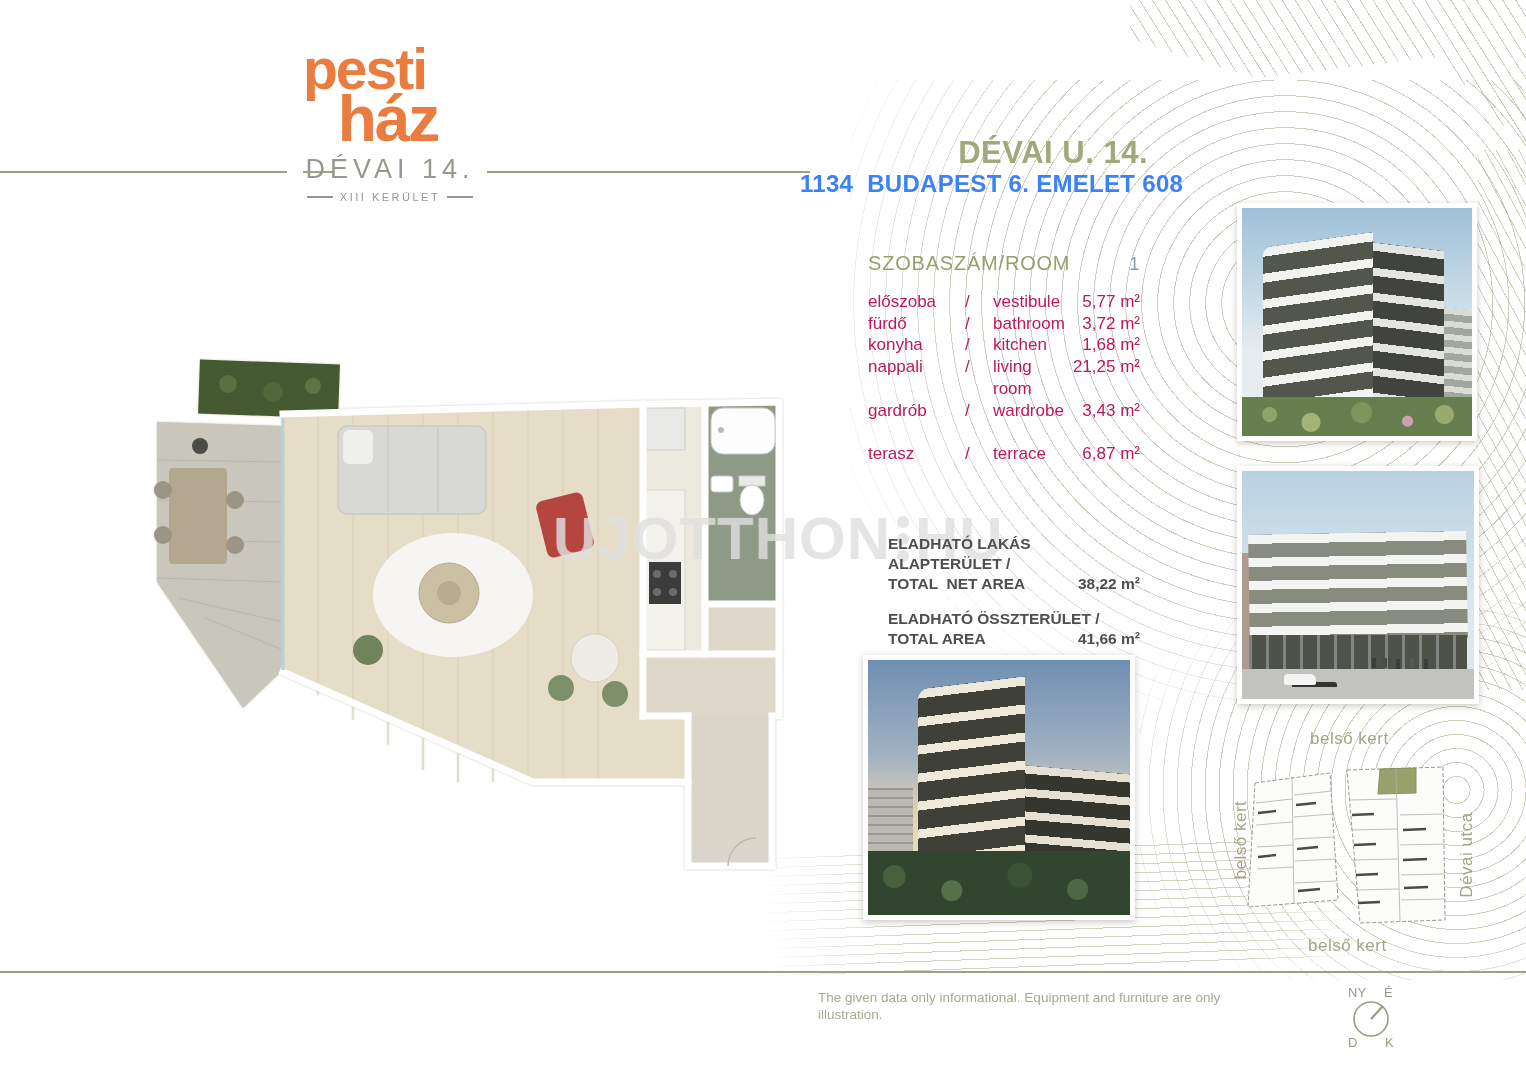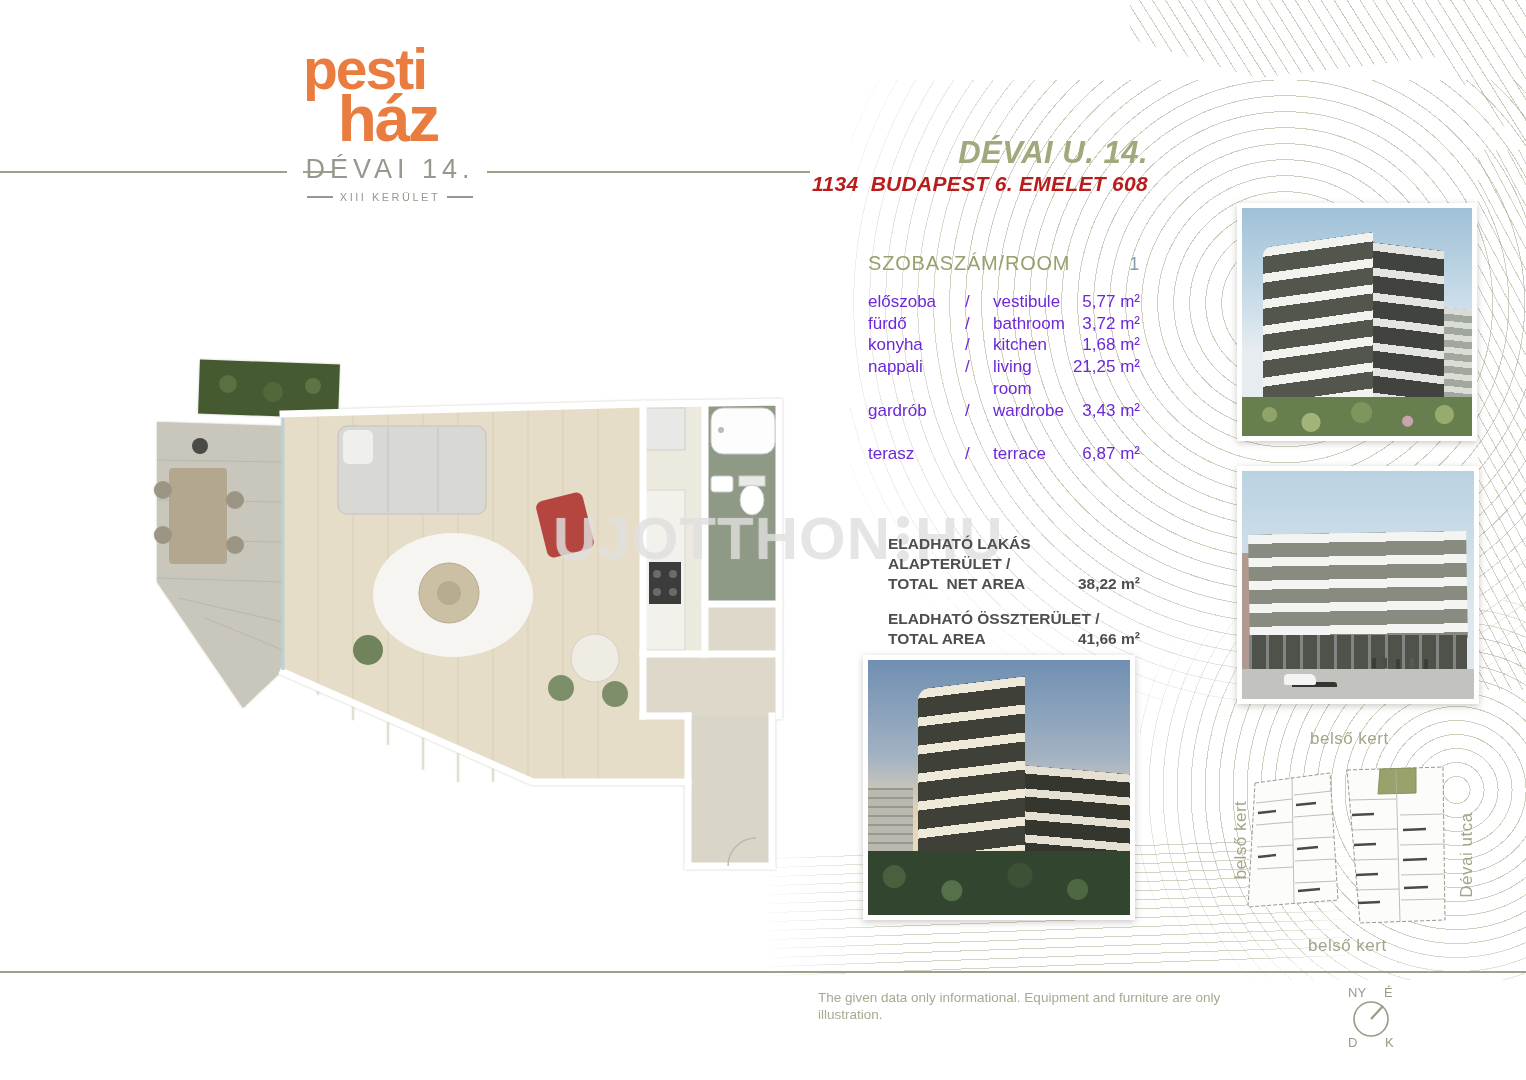--- a/index.html
+++ b/index.html
@@ -27,29 +27,29 @@
   
   .rule{position:absolute;top:171px;height:2px;background:#a29f88;z-index:1;}
   .rule-a{left:0;width:287px;} .rule-b{left:303px;width:30px;} .rule-c{left:487px;width:323px;}
   .logo{position:absolute;left:297px;top:44px;width:186px;z-index:2;text-align:center;}
   .logo-w1{color:#e97c3e;font-weight:800;font-size:57px;line-height:50px;letter-spacing:-2px;text-align:left;padding-left:6px;}
   .logo-w2{color:#e97c3e;font-weight:800;font-size:64px;line-height:50px;letter-spacing:-2px;text-align:center;padding-right:4px;}
   .logo-project{color:#98978d;font-size:27px;letter-spacing:5px;margin-top:10px;font-weight:400;}
   .logo-district{display:flex;align-items:center;justify-content:center;gap:7px;margin-top:6px;color:#98978d;font-size:11px;letter-spacing:2.5px;}
   .logo-district .dash{width:26px;height:2px;background:#98978d;}
   
-  .title-block{position:absolute;left:800px;top:135px;width:348px;text-align:right;z-index:4;font-style:italic;}
+  .title-block{position:absolute;left:800px;top:135px;width:348px;text-align:right;z-index:4;}
   .title{color:#a2a87b;font-weight:700;font-size:31px;letter-spacing:.5px;line-height:36px;}
-  .address{color:#b91c1c;font-weight:700;font-size:21px;letter-spacing:.3px;line-height:26px;white-space:pre;}
+  .address{color:#3b82f6;font-weight:700;font-size:24px;letter-spacing:.3px;line-height:26px;white-space:pre;}
   
   .room-table{position:absolute;left:868px;top:252px;width:272px;z-index:4;}
   .room-head{display:flex;justify-content:space-between;align-items:baseline;color:#99a06e;
     font-size:20px;letter-spacing:.8px;margin-bottom:16px;}
   .room-head .count{color:#7e9db1;font-size:18px;}
-  .room-row{display:grid;grid-template-columns:97px 28px 1fr auto;font-size:17px;color:#6d28d9;line-height:21.7px;}
+  .room-row{display:grid;grid-template-columns:97px 28px 1fr auto;font-size:17px;color:#be185d;line-height:21.7px;}
   .room-row .area{text-align:right;}
   .room-row.gap{margin-top:22px;}
   
   .totals{position:absolute;left:868px;top:534px;width:272px;z-index:4;color:#4d4e50;font-weight:700;font-size:15.5px;line-height:20px;}
   .total{margin-bottom:15px;margin-left:20px;}
   .total-line2{display:flex;justify-content:space-between;align-items:flex-end;}
   
   .watermark{position:absolute;left:545px;top:504px;z-index:2;display:flex;align-items:center;
     color:rgba(208,208,205,.55);font-weight:700;font-size:60px;letter-spacing:1px;
     text-shadow:0 0 1px rgba(255,255,255,.6);margin-left:8px;}

